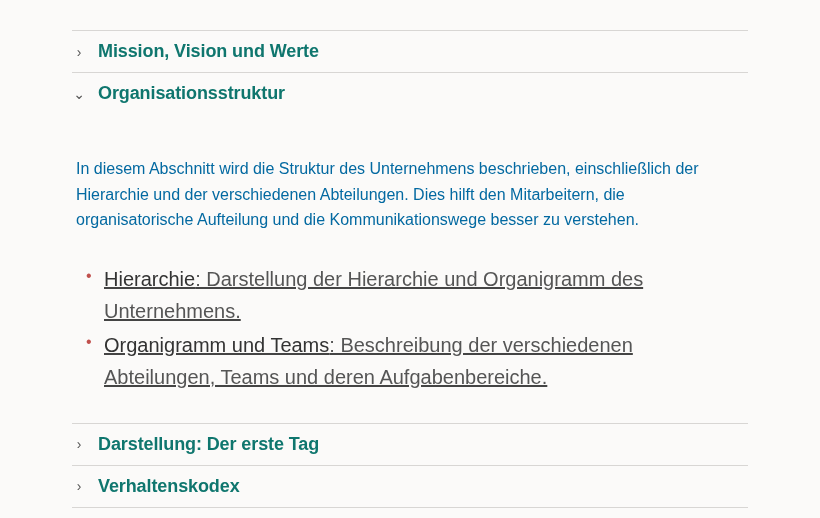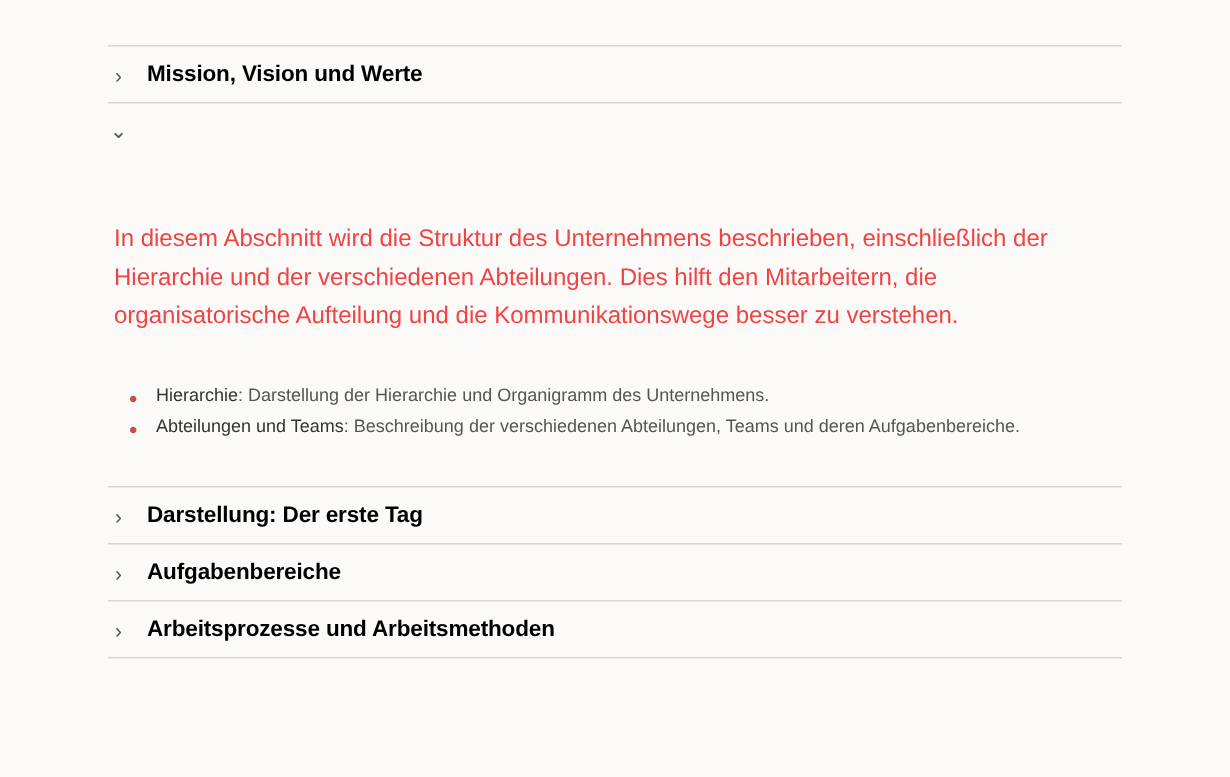--- a/index.html
+++ b/index.html
@@ -31,44 +31,45 @@
     .chevron {
       font-size: 14px;
       color: #555;
       width: 14px;
       display: inline-flex;
       justify-content: center;
       align-items: center;
     }
     .accordion-title {
       font-weight: 600;
-      font-size: 15px;
-      color: #000000;
+      font-size: 18px;
+      color: #0f766e;
       letter-spacing: -0.1px;
     }
     .accordion-body {
       padding: 42px 4px 28px 4px;
     }
     .intro-text {
       font-size: 16px;
       line-height: 1.6;
-      color: #ef4444;
+      color: #0369a1;
       margin-bottom: 30px;
     }
     ul.bullets {
       list-style: none;
       padding-left: 10px;
     }
     ul.bullets li {
       position: relative;
       padding-left: 18px;
-      font-size: 12px;
+      font-size: 20px;
       line-height: 1.6;
       color: #444;
       margin-bottom: 2px;
+      text-decoration: underline;
     }
     ul.bullets li::before {
       content: "•";
       position: absolute;
       left: 0;
       top: 0;
       color: #c0504d;
       font-size: 16px;
     }
     .term {
@@ -87,45 +88,46 @@
   <div class="accordion-item">
     <div class="accordion-header">
       <span class="chevron">›</span>
       <span class="accordion-title">Mission, Vision und Werte</span>
     </div>
   </div>
 
   <div class="accordion-item">
     <div class="accordion-header">
       <span class="chevron">⌄</span>
+      <span class="accordion-title">Organisationsstruktur</span>
     </div>
     <div class="accordion-body">
       <p class="intro-text">In diesem Abschnitt wird die Struktur des Unternehmens beschrieben, einschließlich der Hierarchie und der verschiedenen Abteilungen. Dies hilft den Mitarbeitern, die organisatorische Aufteilung und die Kommunikationswege besser zu verstehen.</p>
       <ul class="bullets">
         <li>
           <span class="term">Hierarchie</span><span class="desc">: Darstellung der Hierarchie und Organigramm des Unternehmens.</span>
         </li>
         <li>
-          <span class="term">Abteilungen und Teams</span><span class="desc">: Beschreibung der verschiedenen Abteilungen, Teams und deren Aufgabenbereiche.</span>
+          <span class="term">Organigramm und Teams</span><span class="desc">: Beschreibung der verschiedenen Abteilungen, Teams und deren Aufgabenbereiche.</span>
         </li>
       </ul>
     </div>
   </div>
 
   <div class="accordion-item">
     <div class="accordion-header">
       <span class="chevron">›</span>
       <span class="accordion-title">Darstellung: Der erste Tag</span>
     </div>
   </div>
 
   <div class="accordion-item">
     <div class="accordion-header">
       <span class="chevron">›</span>
-      <span class="accordion-title">Aufgabenbereiche</span>
+      <span class="accordion-title">Verhaltenskodex</span>
     </div>
   </div>
 
   <div class="accordion-item">
     <div class="accordion-header">
       <span class="chevron">›</span>
       <span class="accordion-title">Arbeitsprozesse und Arbeitsmethoden</span>
     </div>
   </div>
 

